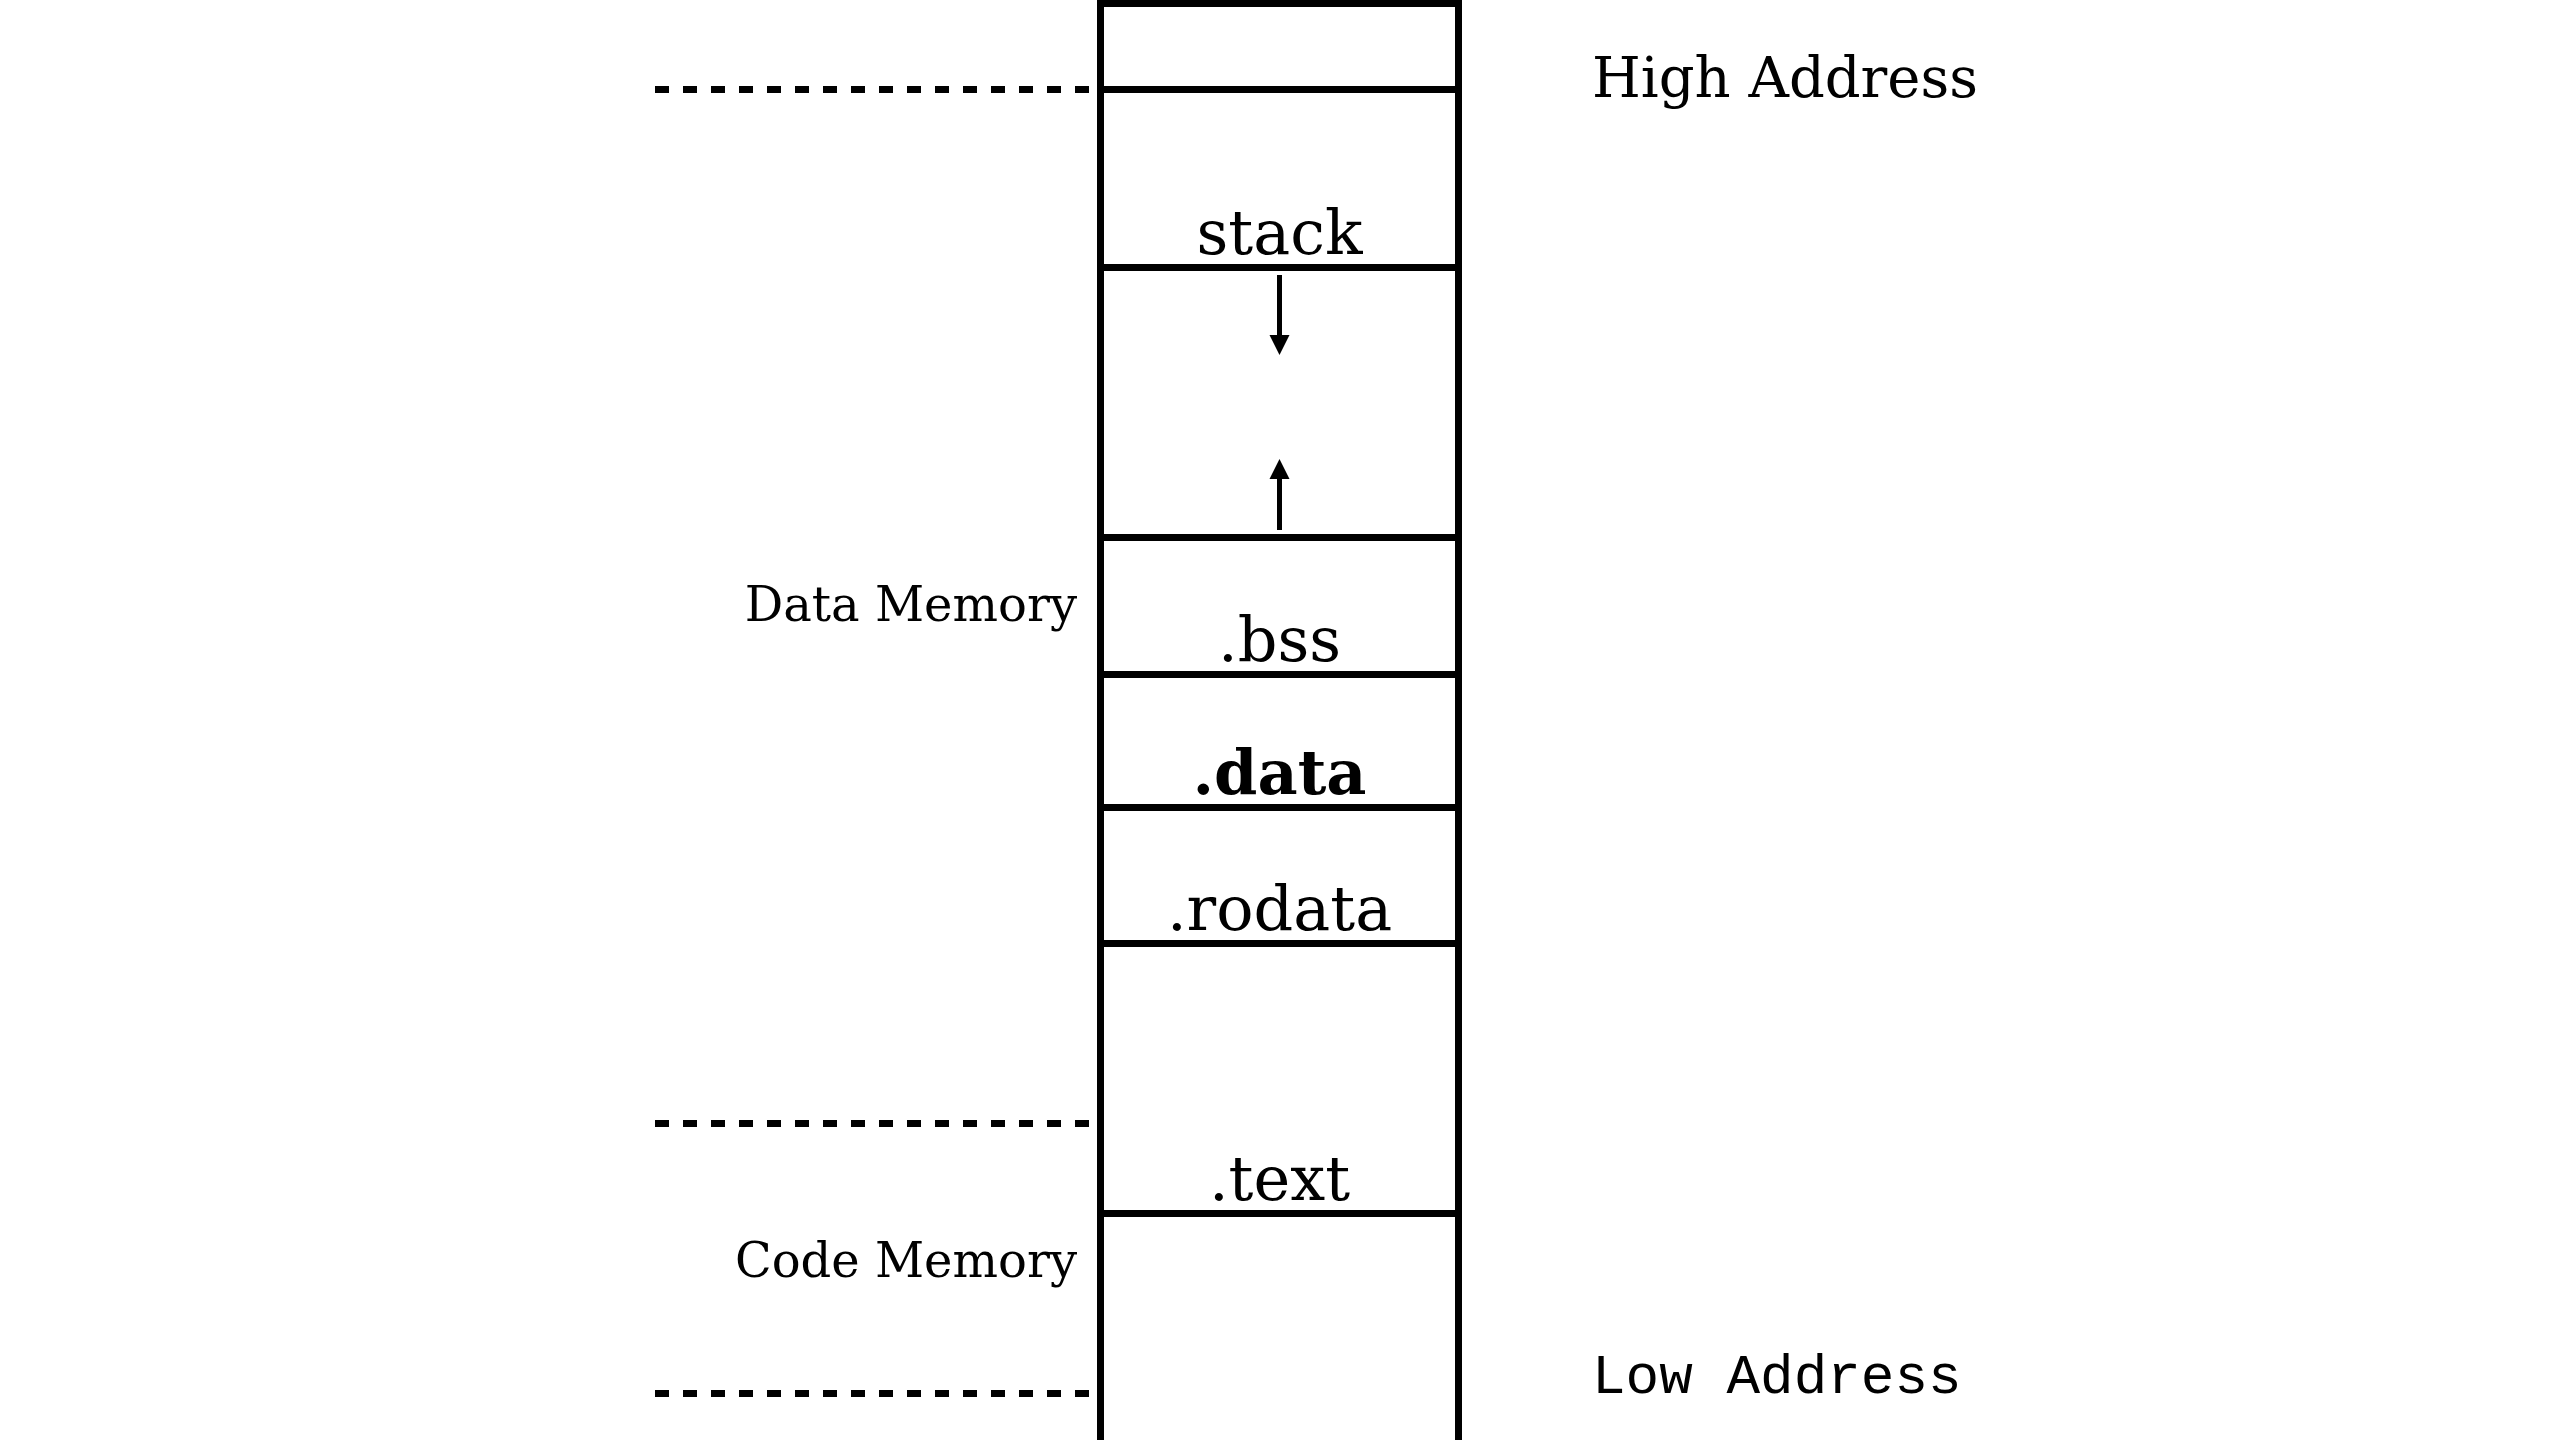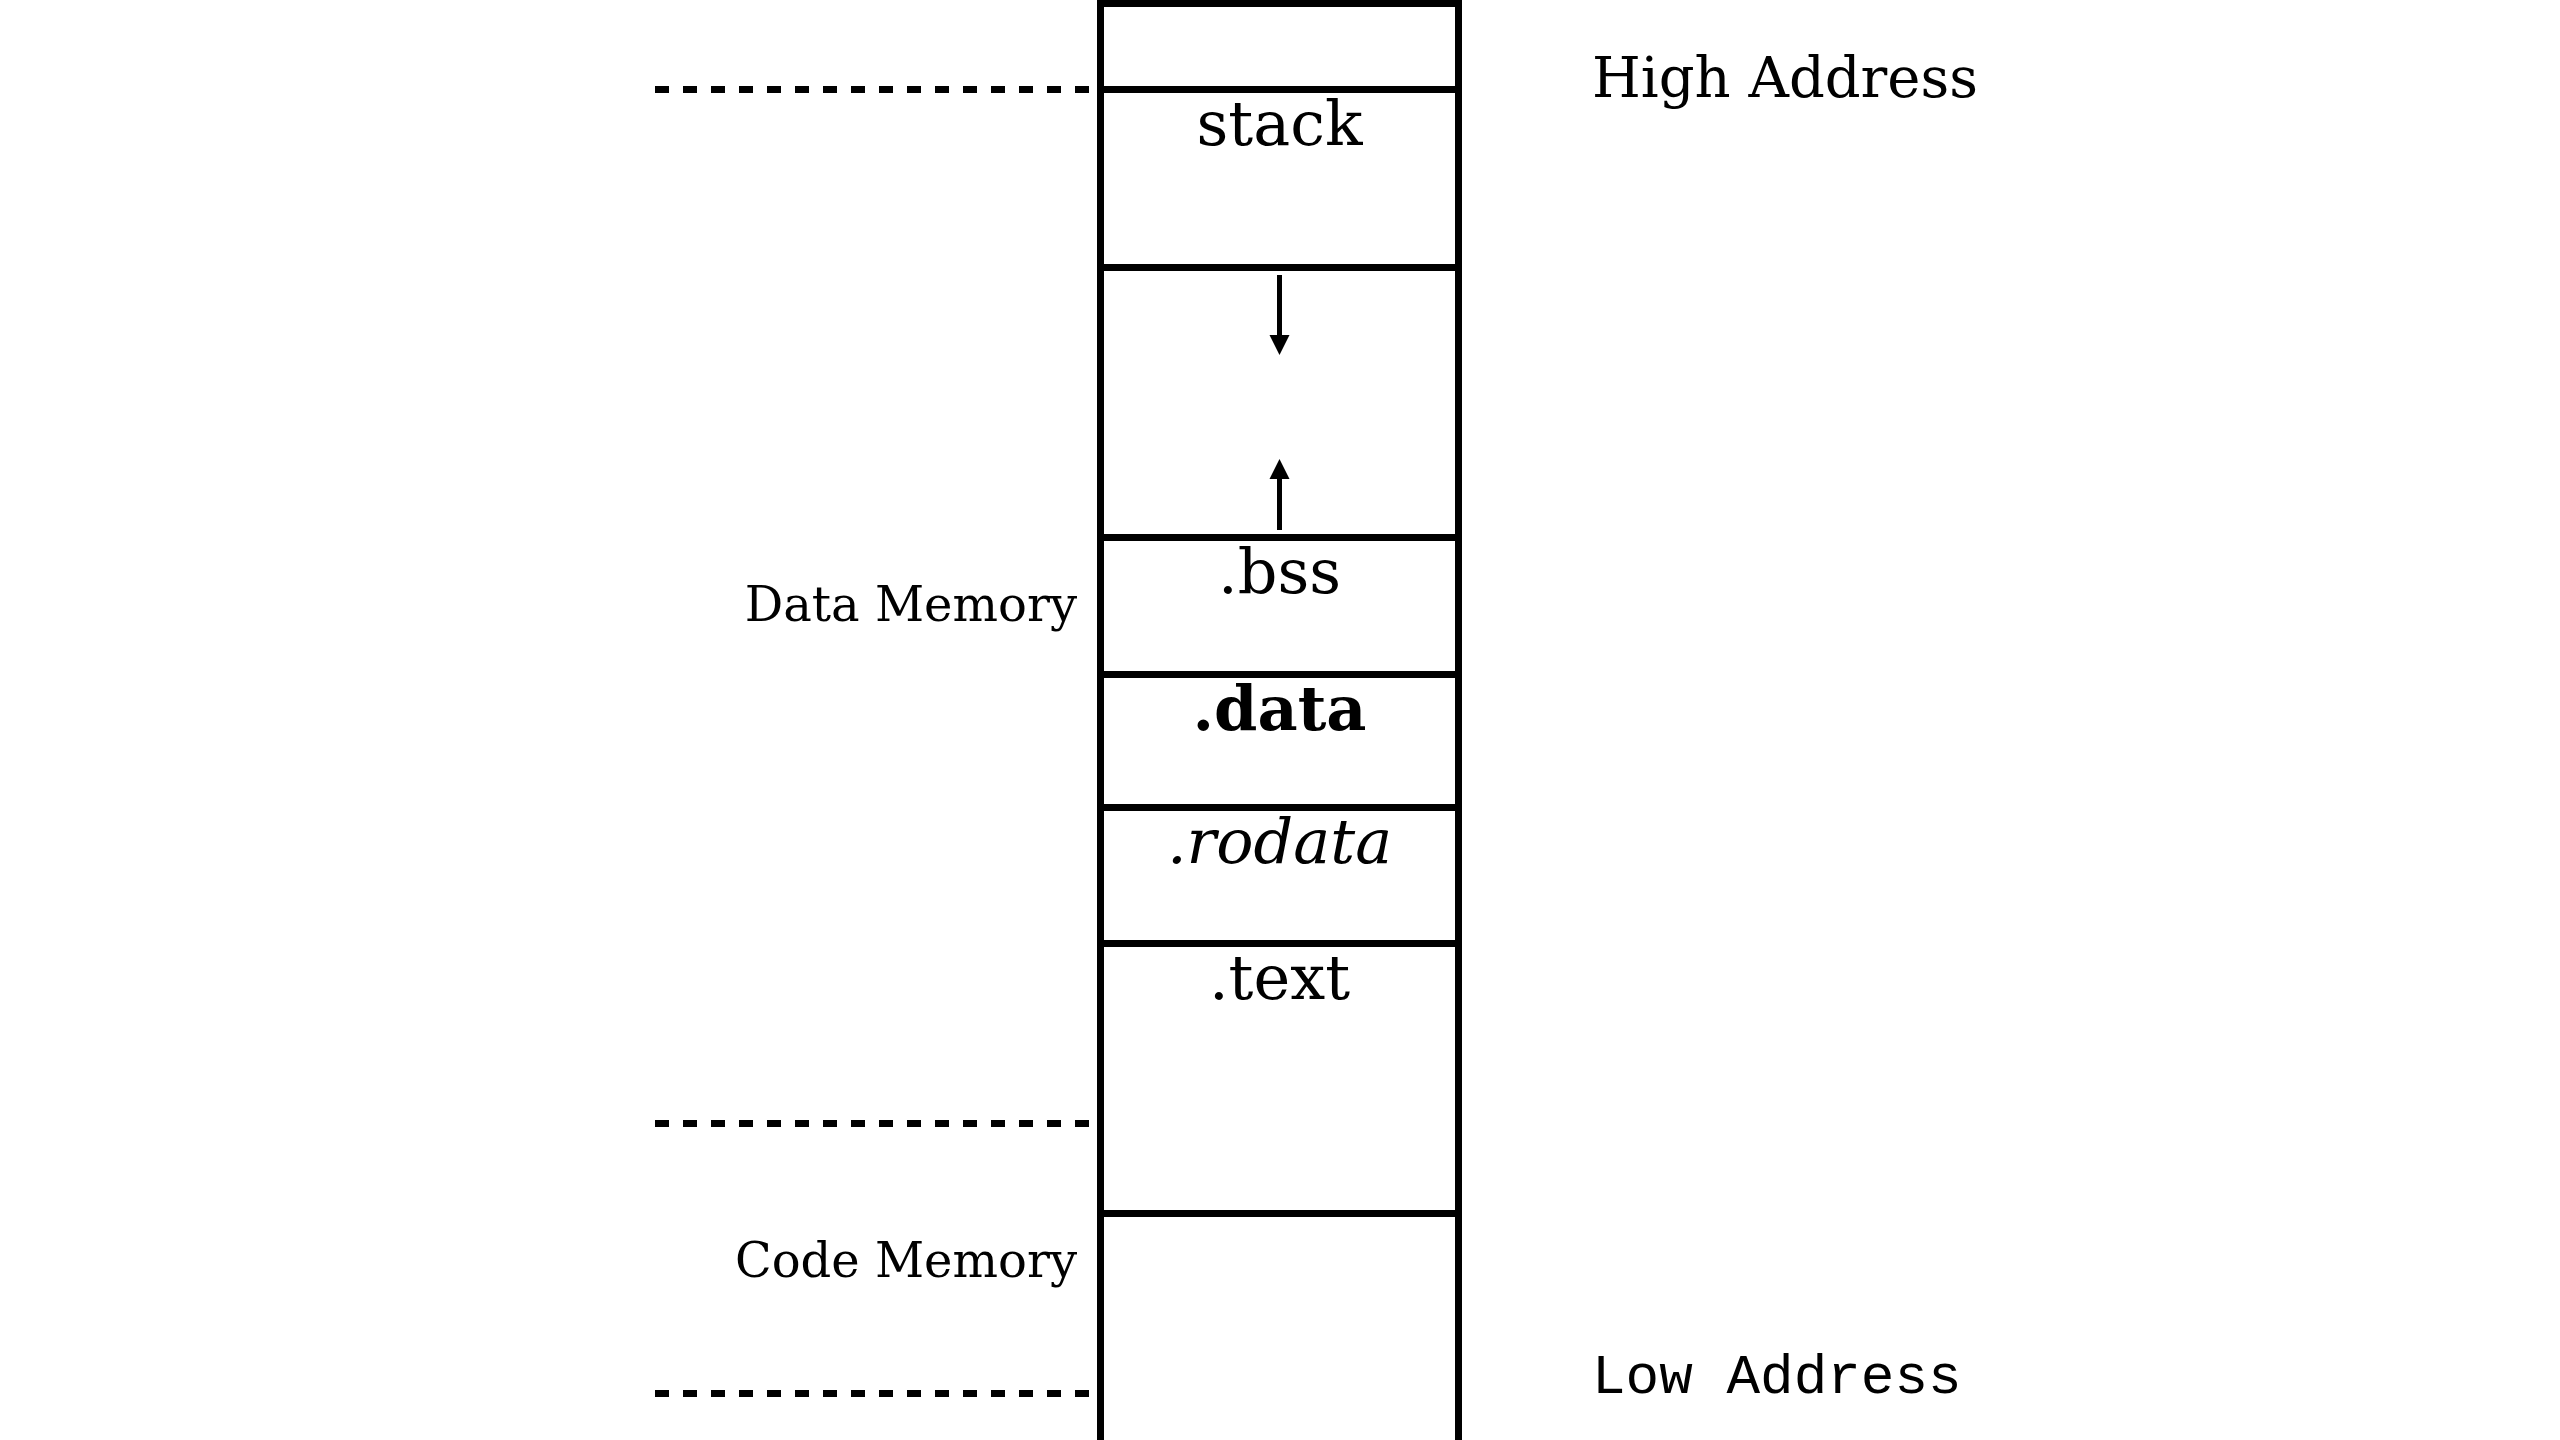--- a/index.html
+++ b/index.html
@@ -31,31 +31,31 @@
     border-left: 7px solid #000;
     border-right: 7px solid #000;
     display: flex;
     flex-direction: column;
   }
   .seg {
     position: relative;
     box-sizing: border-box;
     border-bottom: 7px solid #000;
     display: flex;
-    align-items: flex-start;
+    align-items: flex-end;
     justify-content: center;
     flex: 0 0 auto;
   }
   .seg-above   { height: 93px;  border-top: 7px solid #000; }
   .seg-stack   { height: 178px; }
   .seg-growth  { height: 270px; }
   .seg-heap    { height: 180px; }
   .seg-bss     { height: 137px; }
   .seg-data    { height: 133px; font-weight: bold; }
-  .seg-rodata  { height: 136px; font-style: italic; }
+  .seg-rodata  { height: 136px; }
   .seg-text    { height: 270px; }
   .seg-below   { height: 43px; border-bottom: none; }
 
   .seg-label {
     font-size: 62px;
     line-height: 1;
     white-space: nowrap;
   }
 
   .growth-svg {

